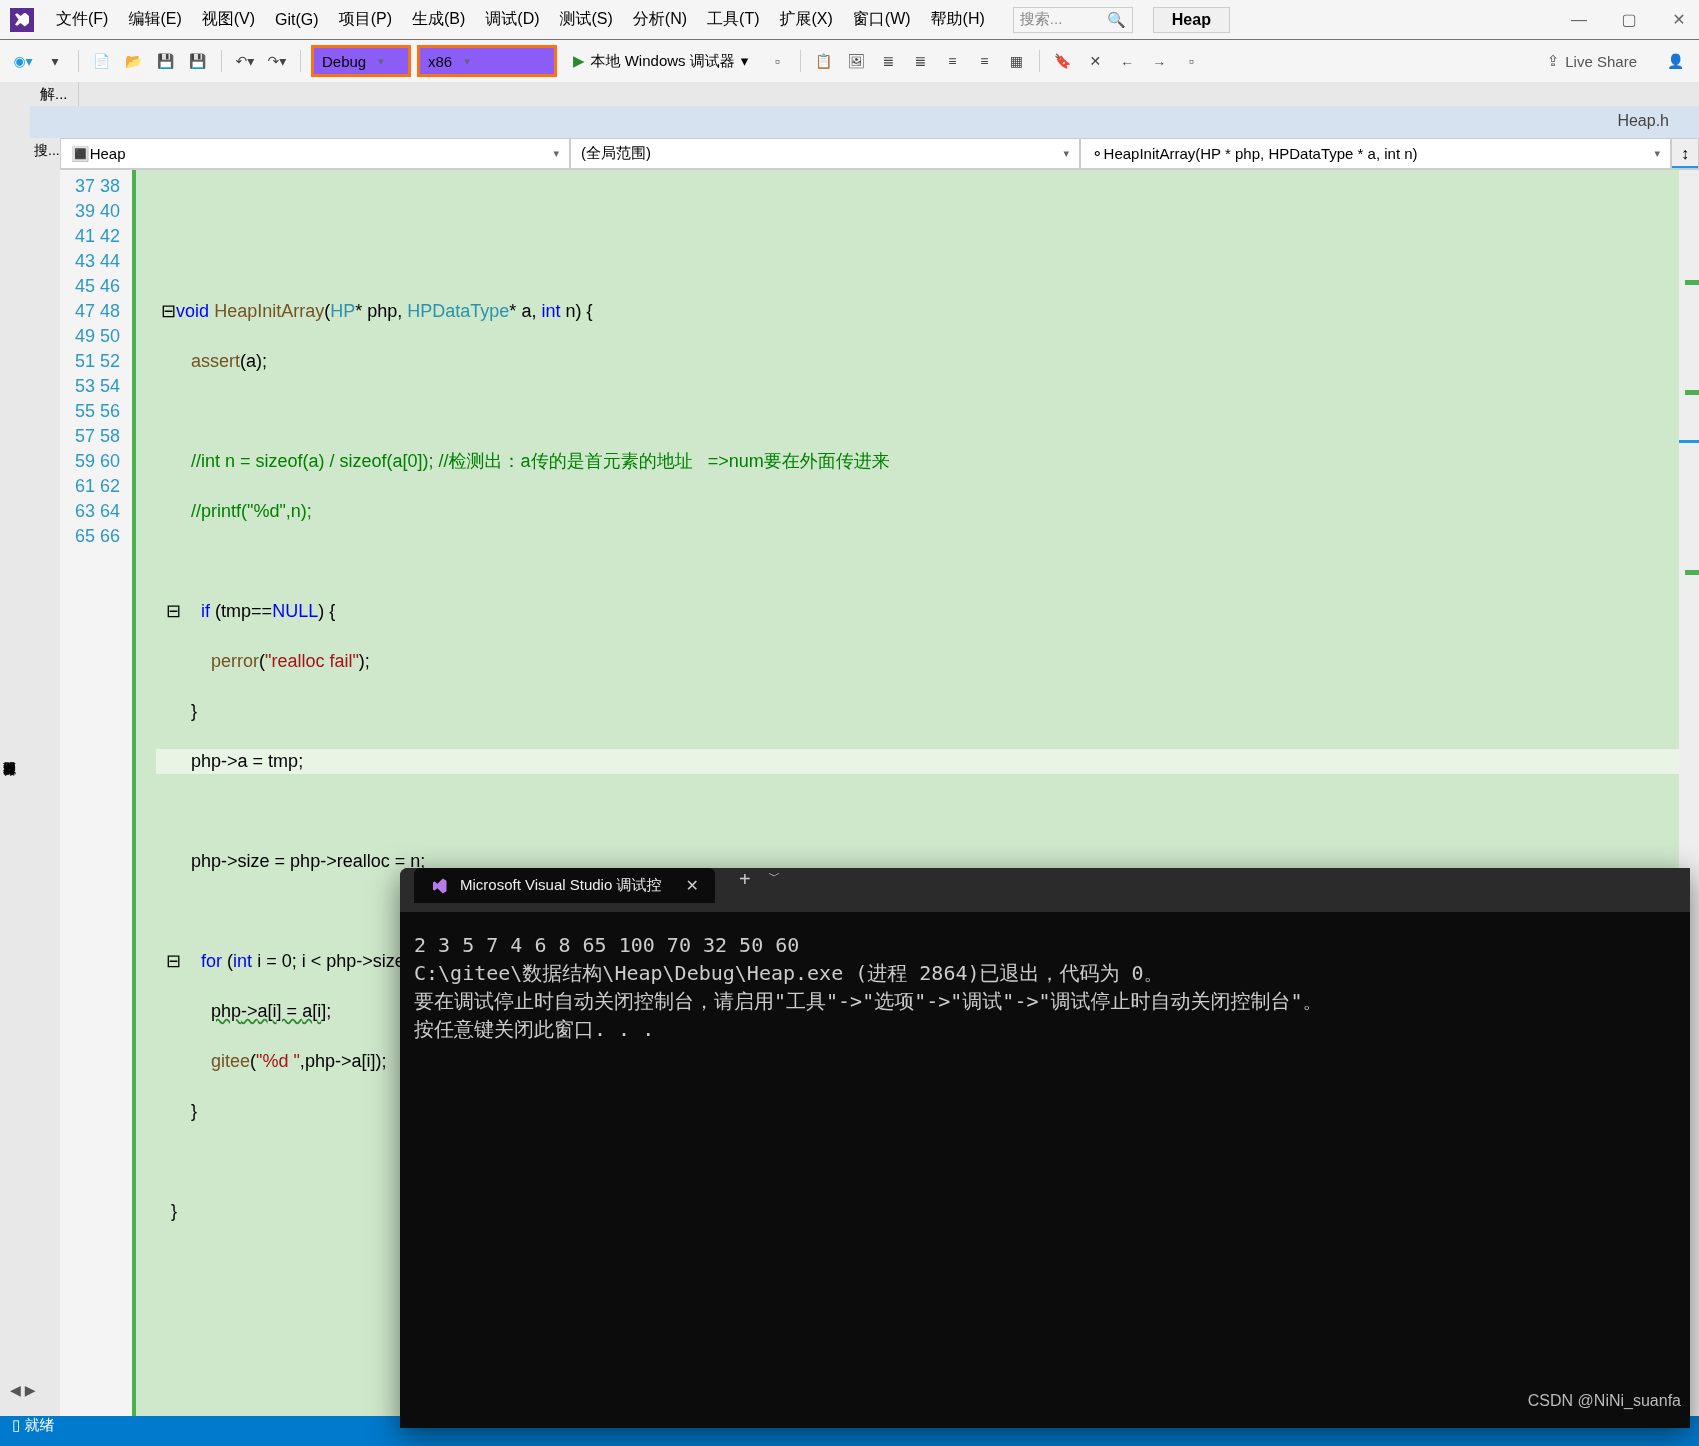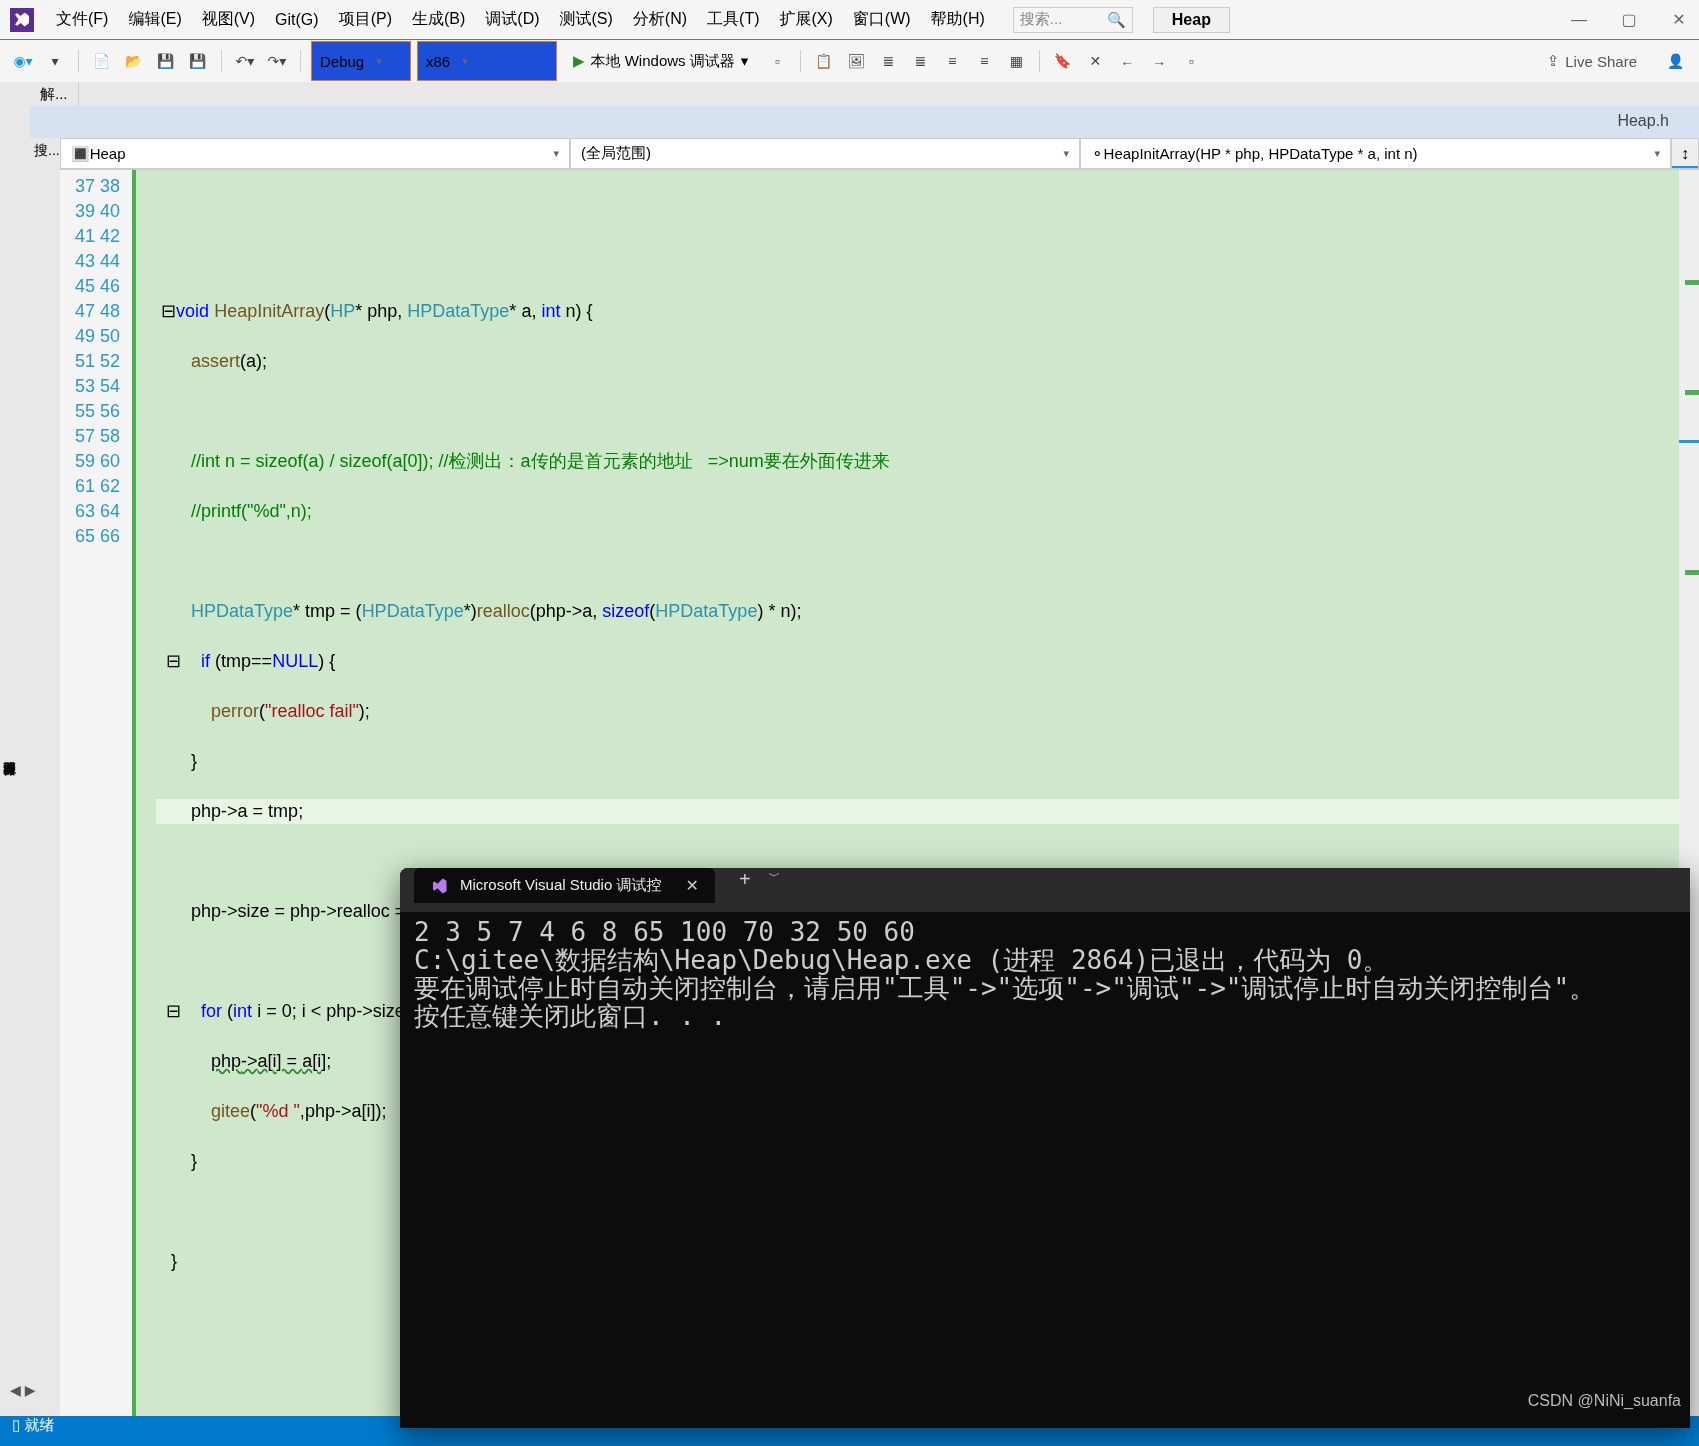--- a/index.html
+++ b/index.html
@@ -8,21 +8,21 @@
 .vs-logo { width:24px; height:24px; background:#5c2d91; margin-right:12px; display:flex; align-items:center; justify-content:center; }
 .vs-logo::before { content:""; width:14px; height:14px; background:white; clip-path:polygon(70% 0,100% 25%,100% 75%,70% 100%,40% 75%,15% 95%,0 85%,25% 50%,0 15%,15% 5%,40% 25%); }
 .menu-item { padding:4px 10px; font-size:16px; cursor:pointer; }
 .search-box { margin-left:18px; width:120px; height:26px; border:1px solid #ccc; padding:0 6px; font-size:15px; display:flex; align-items:center; justify-content:space-between; color:#888; }
 .heap-btn { margin-left:20px; padding:3px 18px; background:#f0f0f0; border:1px solid #ccc; font-size:16px; font-weight:bold; }
 .win-controls { margin-left:auto; display:flex; gap:30px; color:#666; }
 .win-btn { width:20px; height:20px; display:flex; align-items:center; justify-content:center; font-size:16px; }
 .toolbar { height:42px; background:#f5f5f5; display:flex; align-items:center; padding:0 10px; gap:6px; }
 .tb-btn { width:26px; height:26px; display:flex; align-items:center; justify-content:center; font-size:14px; color:#444; }
 .tb-sep { width:1px; height:22px; background:#ccc; margin:0 4px; }
-.combo { height:40px; border:1px solid #f97316; background:#1d4ed8; padding:0 8px; font-size:15px; display:flex; align-items:center; gap:12px; }
+.combo { height:32px; border:3px solid #f97316; background:#8b5cf6; padding:0 8px; font-size:15px; display:flex; align-items:center; gap:12px; }
 .combo::after { content:"▾"; font-size:11px; color:#666; }
 .start-btn { display:flex; align-items:center; gap:6px; padding:0 10px; font-size:15px; }
 .start-btn::before { content:"▶"; color:#2c8a2c; }
 .liveshare { margin-left:auto; margin-right:20px; display:flex; align-items:center; gap:6px; font-size:15px; color:#555; }
 
 .main { display:flex; height:calc(100% - 40px - 42px - 30px); }
 .sidebar-left { width:30px; background:#e8e8e8; writing-mode:vertical-lr; text-orientation:upright; font-size:13px; padding-top:6px; display:flex; flex-direction:column; align-items:center; gap:20px; }
 .content-area { flex:1; display:flex; flex-direction:column; }
 
 .sidetabs { height:38px; background:#e8e8e8; display:flex; align-items:center; }
@@ -49,21 +49,21 @@
 
 .statusbar { position:absolute; bottom:0; left:0; right:0; height:30px; background:#007acc; color:white; display:flex; padding:0 12px; font-size:15px; }
 
 .console { position:absolute; top:868px; left:400px; width:1290px; height:560px; background:#0c0c0c; box-shadow:0 8px 30px rgba(0,0,0,.5); border-radius:8px 0 0 0; overflow:hidden; }
 .console-tb { height:44px; background:#2b2b2b; display:flex; align-items:flex-start; padding:0 14px; }
 .console-tab { background:#0c0c0c; padding:8px 16px; border-radius:6px 6px 0 0; display:flex; align-items:center; gap:12px; color:#eee; font-size:15px; }
 .console-tab svg { width:18px; height:18px; }
 .console-close { margin-left:12px; color:#ccc; font-size:16px; }
 .console-add { margin-left:24px; color:#ccc; font-size:20px; }
 .console-drop { margin-left:18px; color:#ccc; font-size:12px; }
-.console-body { padding:6px 14px; font-family:"NSimSun",Consolas,monospace; font-size:26px; line-height:28px; color:#ccc; white-space:pre-wrap; }
+.console-body { padding:19px 14px; font-family:"NSimSun",Consolas,monospace; font-size:20px; line-height:28px; color:#ccc; white-space:pre-wrap; }
 
 .watermark { position:absolute; bottom:36px; right:18px; font-size:16px; color:#bbb; }
 .arrow-lr { position:absolute; left:10px; bottom:48px; font-size:14px; color:#555; }
 </style>
 </head>
 <body>
 
 <div class="titlebar">
   <div class="vs-logo"></div>
   <div class="menu-item">文件(F)</div>
@@ -195,21 +195,20 @@
           <div class="fold-col"></div>
           <div class="code">
 <div> </div>
 <div> </div>
 <div> ⊟<span class="kw">void</span> <span class="fn">HeapInitArray</span>(<span class="type">HP</span>* <span>php</span>, <span class="type">HPDataType</span>* <span>a</span>, <span class="kw">int</span> <span>n</span>) {</div>
 <div>       <span class="fn">assert</span>(<span>a</span>);</div>
 <div> </div>
 <div>       <span class="cmt">//int n = sizeof(a) / sizeof(a[0]); //检测出：a传的是首元素的地址   =&gt;num要在外面传进来</span></div>
 <div>       <span class="cmt">//printf("%d",n);</span></div>
 <div> </div>
-<div>       <span class="type">HPDataType</span>* <span>tmp</span> = (<span class="type">HPDataType</span>*)<span class="fn">realloc</span>(<span>php</span>-&gt;<span>a</span>, <span class="kw">sizeof</span>(<span class="type">HPDataType</span>) * <span>n</span>);</div>
 <div>  ⊟    <span class="kw">if</span> (<span>tmp</span>==<span class="kw">NULL</span>) {</div>
 <div>           <span class="fn">perror</span>(<span class="str">"realloc fail"</span>);</div>
 <div>       }</div>
 <div class="currentline">       <span>php</span>-&gt;<span>a</span> = <span>tmp</span>;</div>
 <div> </div>
 <div>       <span>php</span>-&gt;<span>size</span> = <span>php</span>-&gt;<span>realloc</span> = <span>n</span>;</div>
 <div> </div>
 <div>  ⊟    <span class="kw">for</span> (<span class="kw">int</span> <span>i</span> = <span>0</span>; i &lt; <span>php</span>-&gt;<span>size</span>; <span>i</span>++) {</div>
 <div>           <span style="text-decoration:wavy underline #2c8a2c"><span>php</span>-&gt;<span>a</span>[<span>i</span>] = <span>a</span>[<span>i</span>]</span>;</div>
 <div>           <span class="fn">gitee</span>(<span class="str">"%d "</span>,<span>php</span>-&gt;<span>a</span>[<span>i</span>]);</div>

